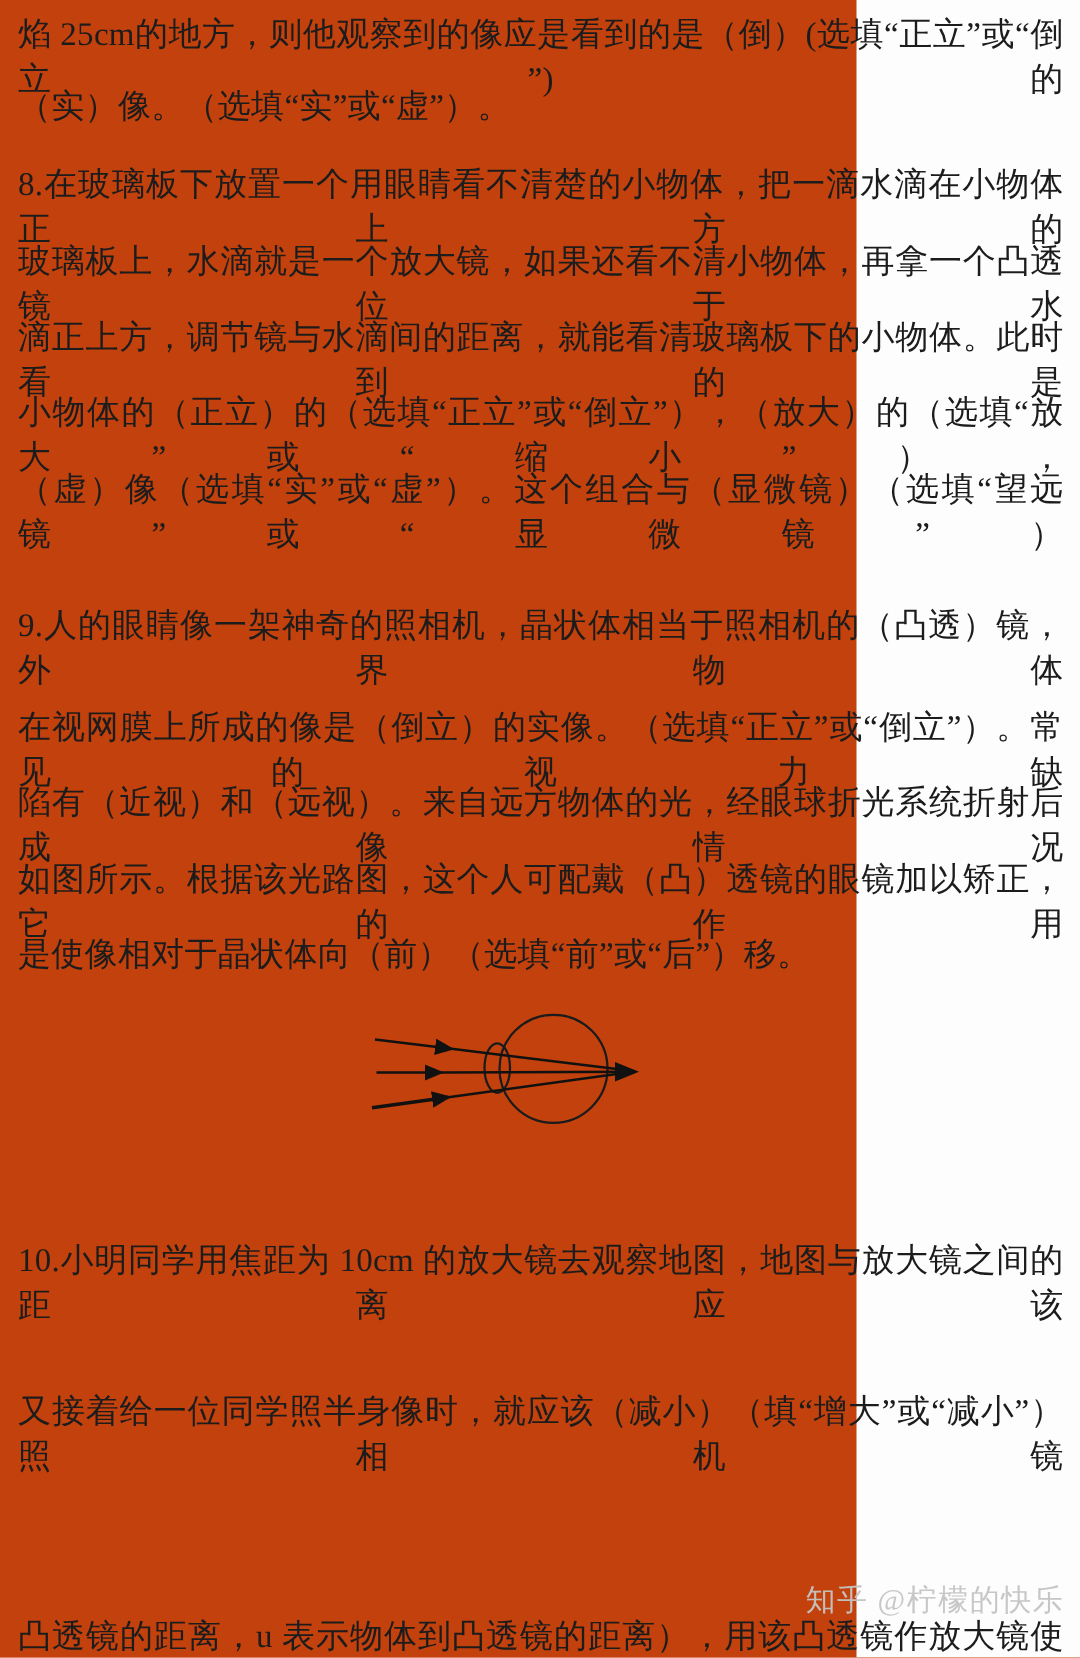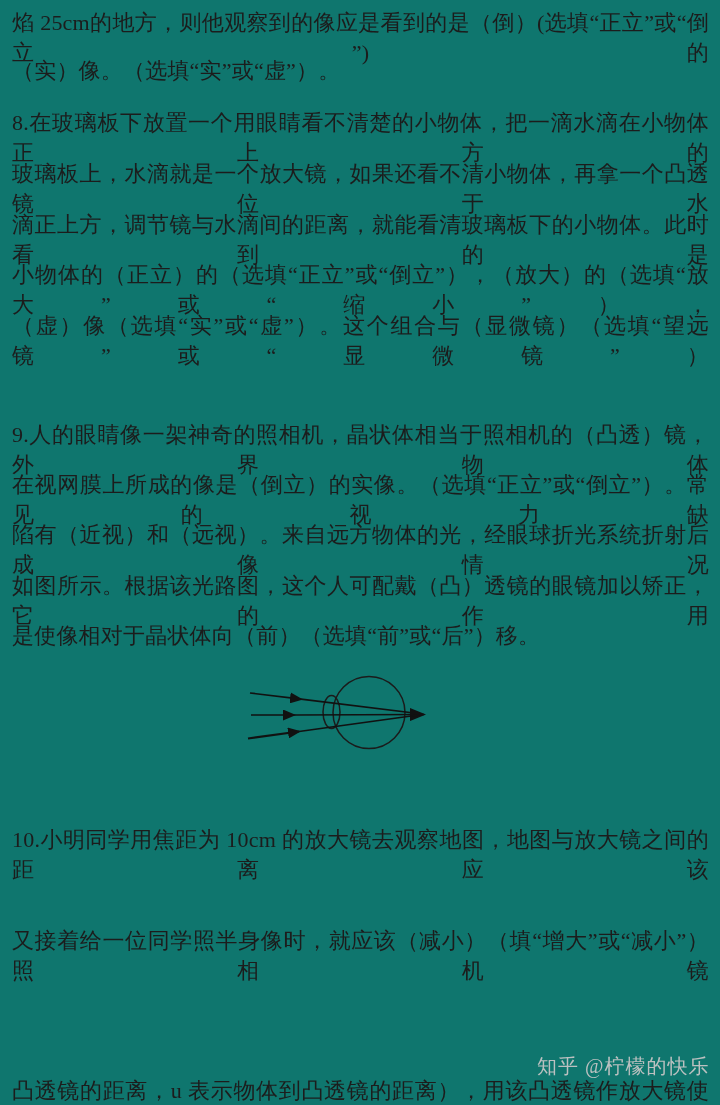--- a/index.html
+++ b/index.html
@@ -4,22 +4,22 @@
 <style>
   html, body { margin: 0; padding: 0; }
   body {
     width: 720px; height: 1105px;
     background: #fdfdfd;
     font-family: "Liberation Serif", serif;
     overflow: hidden;
   }
   #page {
     position: relative;
-    width: 720px; height: 1105px;
-    background: #0f766e;
+    width: 571px; height: 1105px;
+    background: #c2410c;
     color: #1c1c1c;
   }
   .line {
     position: absolute;
     left: 12px;
     width: 697px;
     font-size: 22px;
     line-height: 30px;
     white-space: nowrap;
     color: #1c1c1c;
@@ -55,21 +55,21 @@
 
 <div id="page">
 
   <div class="line j" style="top:8px">焰 25cm的地方，则他观察到的像应是看到的是（倒）(选填“正立”或“倒立”)的</div>
   <div class="line" style="top:56px">（实）像。（选填“实”或“虚”）。</div>
   <div class="line j" style="top:108px">8.在玻璃板下放置一个用眼睛看不清楚的小物体，把一滴水滴在小物体正上方的</div>
   <div class="line j" style="top:210px">滴正上方，调节镜与水滴间的距离，就能看清玻璃板下的小物体。此时看到的是</div>
   <div class="line j" style="top:159px">玻璃板上，水滴就是一个放大镜，如果还看不清小物体，再拿一个凸透镜位于水</div>
   <div class="line j" style="top:311px">（虚）像（选填“实”或“虚”）。这个组合与（显微镜）（选填“望远镜”或“显微镜”）</div>
   <div class="line j" style="top:260px">小物体的（正立）的（选填“正立”或“倒立”），（放大）的（选填“放大”或“缩小”），</div>
-  <div class="line j" style="top:420px">9.人的眼睛像一架神奇的照相机，晶状体相当于照相机的（凸透）镜，外界物体</div>
+  <div class="line j" style="top:402px">9.人的眼睛像一架神奇的照相机，晶状体相当于照相机的（凸透）镜，外界物体</div>
   <div class="line j" style="top:470px">在视网膜上所成的像是（倒立）的实像。（选填“正立”或“倒立”）。常见的视力缺</div>
   <div class="line j" style="top:520px">陷有（近视）和（远视）。来自远方物体的光，经眼球折光系统折射后成像情况</div>
   <div class="line" style="top:621px">是使像相对于晶状体向（前）（选填“前”或“后”）移。</div>
   <div class="line j" style="top:571px">如图所示。根据该光路图，这个人可配戴（凸）透镜的眼镜加以矫正，它的作用</div>
   <div class="line j" style="top:825px">10.小明同学用焦距为 10cm 的放大镜去观察地图，地图与放大镜之间的距离应该</div>
   <div class="line j" style="top:926px">又接着给一位同学照半身像时，就应该（减小）（填“增大”或“减小”）照相机镜</div>
   <div class="line j" style="top:1076px">凸透镜的距离，u 表示物体到凸透镜的距离），用该凸透镜作放大镜使用时，被</div>
 
   <svg id="eye-diagram" width="220" height="104" viewBox="0 0 220 104">
     <defs>

